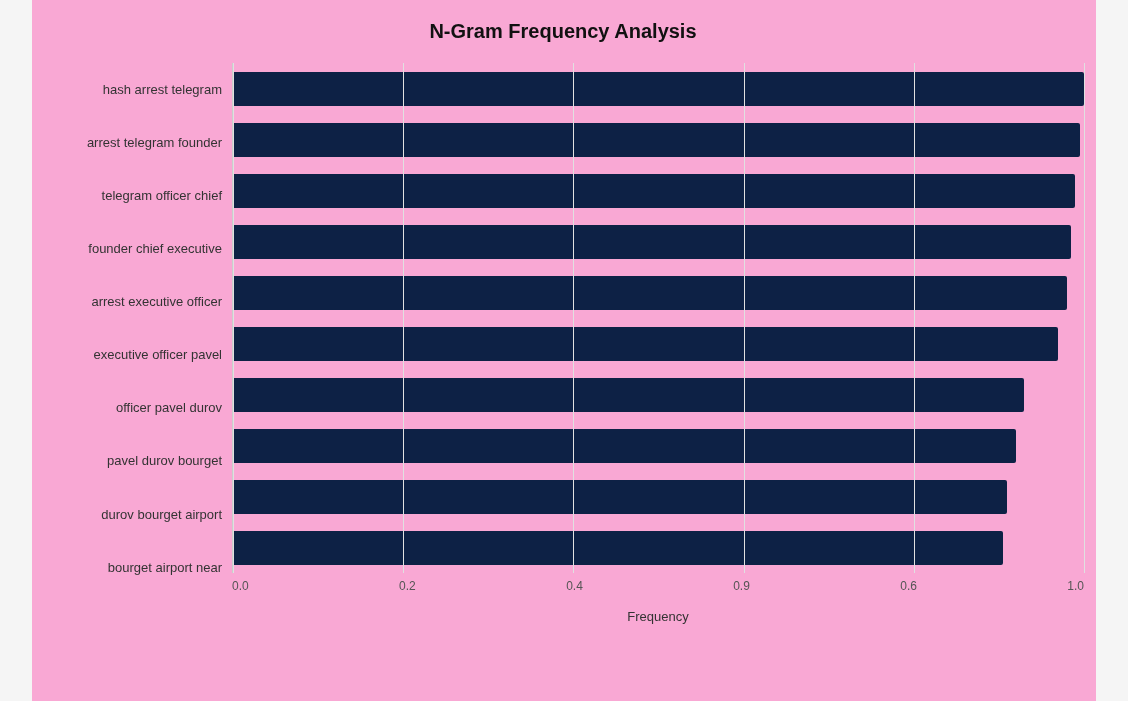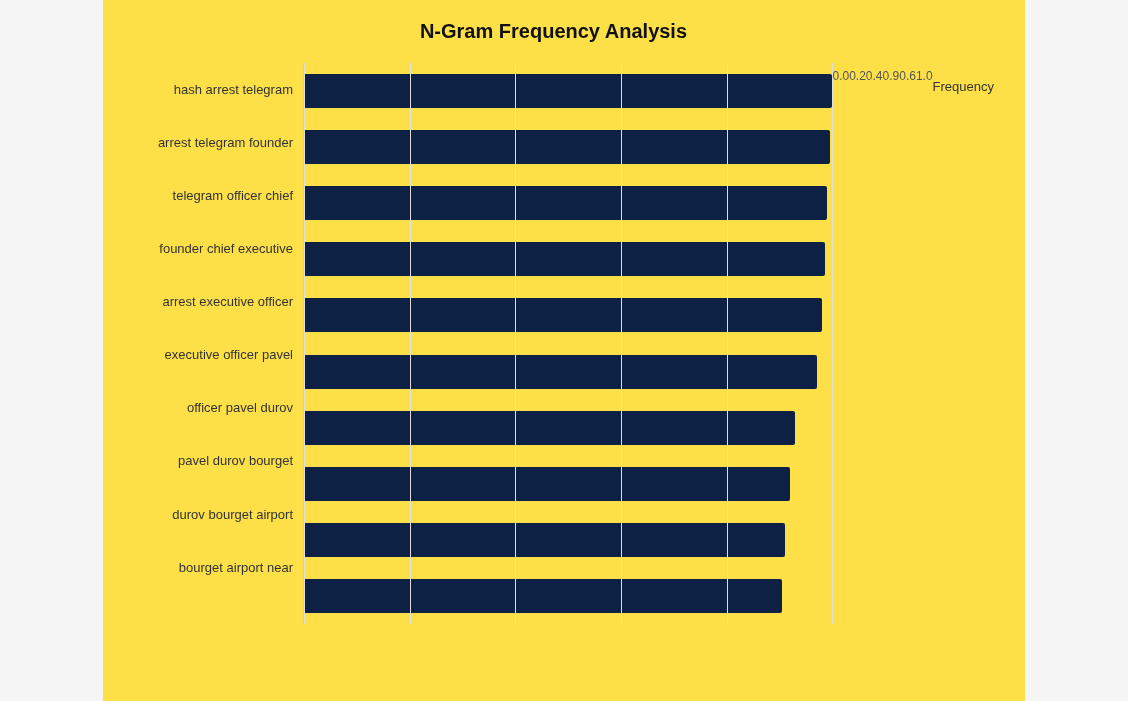--- a/index.html
+++ b/index.html
@@ -6,24 +6,24 @@
     body {
       background: #f5f5f5;
       font-family: Arial, sans-serif;
       display: flex;
       justify-content: center;
       align-items: center;
       width: 1128px;
       min-height: 701px;
     }
     .chart-container {
-      background: #fde047;
-      width: 922px;
+      background: #f9a8d4;
+      width: 1064px;
       height: 701px;
-      padding: 20px 31px 60px 10px;
+      padding: 20px 12px 60px 10px;
       position: relative;
     }
     .chart-title {
       text-align: center;
       font-size: 20px;
       font-weight: bold;
       color: #111;
       margin-bottom: 20px;
     }
     .chart-area {
@@ -43,21 +43,21 @@
     }
     .y-label {
       font-size: 13px;
       color: #333;
       text-align: right;
       line-height: 1.2;
     }
     .bars-and-xaxis {
       flex: 1;
       display: flex;
-      flex-direction: row;
+      flex-direction: column;
       position: relative;
     }
     .bars-wrapper {
       flex: 1;
       position: relative;
       display: flex;
       flex-direction: column;
       justify-content: space-around;
       border-left: 1px solid #ccc;
     }

